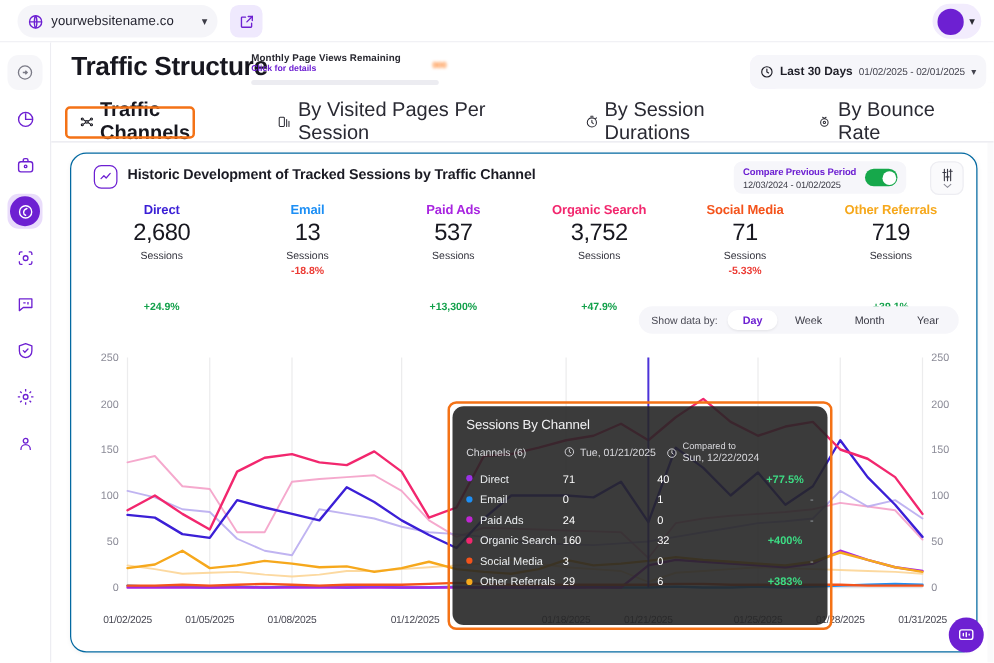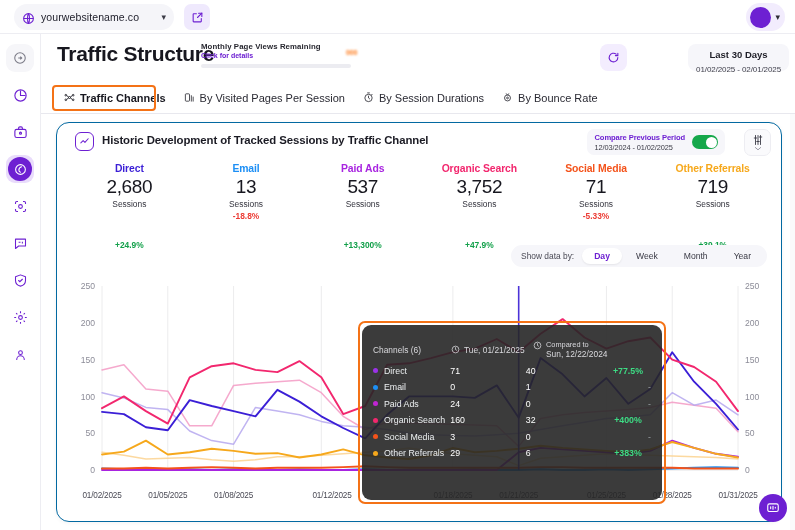--- a/index.html
+++ b/index.html
@@ -67,33 +67,33 @@
   .quota-badge {
     position:absolute; left:145px; top:7px; font-size:7px; font-weight:bold;
     color:#ff7a1a; filter: blur(1.1px); letter-spacing:-.2px;
   }
   .refresh-btn {
     position:absolute; right:168px; top:10px; width:27px; height:27px;
     background:#f3edfe; border-radius:8px; display:flex; align-items:center; justify-content:center;
   }
   .daterange {
     position:absolute; right:6px; top:10px; height:27px;
-    background:#f6f6fa; border-radius:8px; display:flex; align-items:center; gap:5px; padding:0 8px;flex-direction:column;
+    background:#f6f6fa; border-radius:8px; display:flex; align-items:center; gap:5px; padding:0 8px;
   }
   .dr-label { font-size:9.5px; font-weight:bold; color:#1e1e27; }
   .dr-range { font-size:8px; color:#43434e; letter-spacing:-.1px;text-align:right; }
   .dr-chev { font-size:8px; color:#43434e; }
 
   
   .tabbar {
     position:absolute; left:41px; top:82px; width:754px; height:32px;
     background:#fff; border-bottom:1px solid #e8e8ee;
     display:flex; align-items:center; gap:0px; padding-left:14px;
   }
-  .tab { display:flex; align-items:center; gap:5px; height:24px; padding:0 9px; font-size:11px; color:#2a2a33; }
+  .tab { display:flex; align-items:center; gap:5px; height:24px; padding:0 9px; font-size:16px; color:#2a2a33; }
   .tab.selected { font-weight:bold; color:#17171f; }
   .tab-hl {
     position:absolute; left:52px; top:85px; width:104px; height:26px;
     border:2.5px solid #f47216; border-radius:4px; pointer-events:none;
   }
 
   
   .card {
     position:absolute; left:56px; top:122px; width:726px; height:400px;
     background:#ffffff; border:1px solid #0369a1; border-radius:13px;
@@ -156,21 +156,21 @@
     padding:9px 11px 6px 11px; color:#fff;
   }
   .tt-hl {
     position:absolute; left:301px; top:198px; width:308px; height:183px;
     border:2.6px solid #f47216; border-radius:7px; pointer-events:none;
   }
   .tt-title { font-size:10.6px; color:#f2f2f4; letter-spacing:-.1px; }
   .tt-subrow { display:flex; align-items:center; margin-top:7px; font-size:8.4px; color:#d9d9dd; }
   .tt-ch { width:78px; }
   .tt-c2 { width:82px; display:flex; align-items:flex-start; gap:4px; }
-  .tt-c3 { display:flex; gap:4px; }
+  .tt-c3 { display:flex; align-items:center; gap:4px; }
   .tt-cmp2 { line-height:1.15; }
   .tt-row { display:flex; align-items:center; margin-top:6.5px; font-size:8.8px; }
   .tt-dot { width:5px; height:5px; border-radius:50%; margin-right:6px; flex:0 0 5px; }
   .tt-name { width:72px; color:#eceff1; }
   .tt-v1 { width:82px; color:#ffffff; }
   .tt-v2 { width:86px; color:#ffffff; }
   .tt-d { width:50px; text-align:right; color:#9aa0a6; }
   .tt-d.pos { color:#3ddc84; font-weight:bold;text-align:center; }
   .clock { width:9px; height:9px; }
 
@@ -457,20 +457,21 @@
           <span class="xlab" style="left: 253px; padding-left: 44px;">01/12/2025</span>
           <span class="xlab" style="left: 395.897px;">01/18/2025</span>
           <span class="xlab" style="left: 461.69px;">01/21/2025</span>
           <span class="xlab" style="left: 549.414px;">01/25/2025</span>
           <span class="xlab" style="left: 615.207px;">01/28/2025</span>
           <span class="xlab" style="left: 681px;">01/31/2025</span>
         </div>
     </div>
 
     <div class="tooltip">
+      <div class="tt-title">Sessions By Channel</div>
       <div class="tt-subrow">
         <span class="tt-ch">
           <span>Channels</span>
           <span>(6)</span>
         </span>
         <span class="tt-c2">
           <svg class="clock" viewBox="0 0 24 24" fill="none" stroke="#d9d9dd" stroke-width="2">
             <circle cx="12" cy="12" r="9"></circle>
               <path d="M12 7v5l3 2" stroke-linecap="round"></path>
           </svg>

